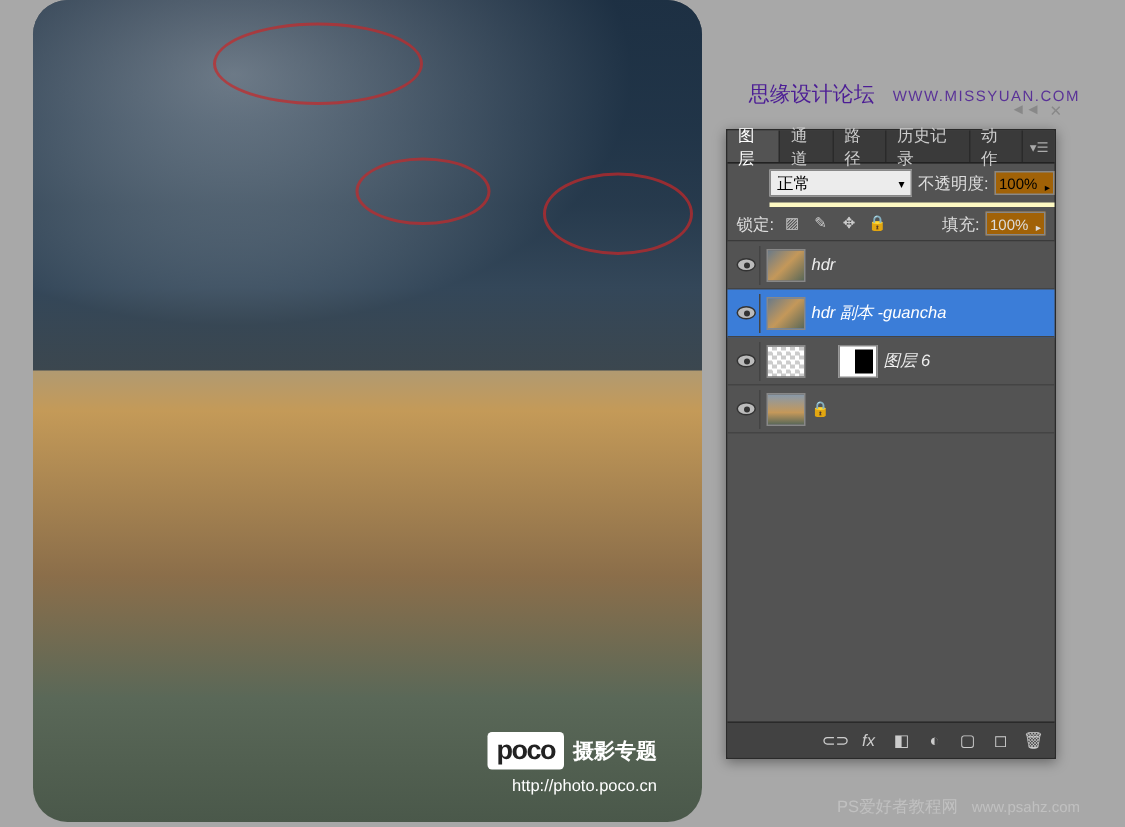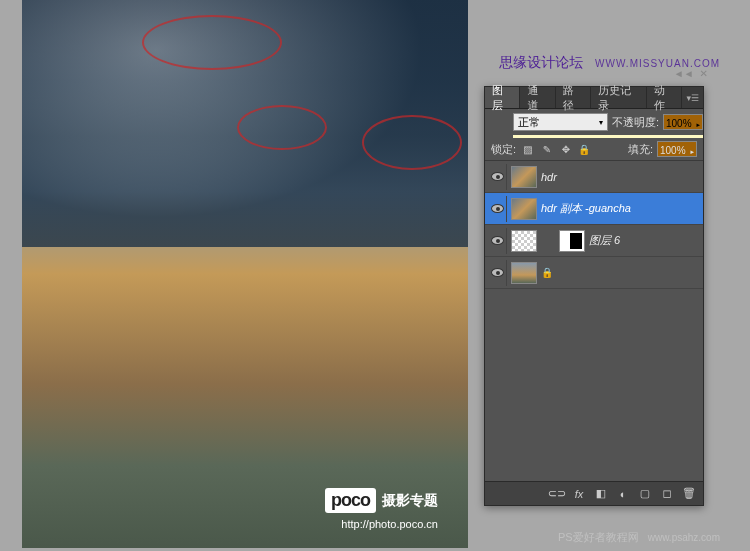--- a/index.html
+++ b/index.html
@@ -1,19 +1,19 @@
 <!DOCTYPE html>
 <html><head>
   <meta charset="utf-8">
   <style>
     * { margin: 0; padding: 0; box-sizing: border-box; font-family: "Microsoft YaHei", Arial, sans-serif; }
     body { width: 750px; height: 551px; background: #a8a8a8; position: relative; overflow: hidden; }
     
     .canvas-area { position: absolute; left: 0; top: 0; width: 468px; height: 551px; background: #a8a8a8; }
-    .photo { position: absolute; left: 22px; top: 0; width: 446px; height: 548px; background: linear-gradient(180deg, #1a2838 0%, #2b3d4e 15%, #4a5b68 25%, #8a9aa5 35%, #c49a58 50%, #8b6e4a 70%, #5a6858 85%, #4a584a 100%); overflow: hidden; }
+    .photo { position: absolute; left: 22px; top: 0; width: 446px; height: 548px; background: linear-gradient(180deg, #1a2838 0%, #2b3d4e 15%, #4a5b68 25%, #8a9aa5 35%, #c49a58 50%, #8b6e4a 70%, #5a6858 85%, #4a584a 100%); overflow: hidden; border-radius: 23px; }
     .sky-overlay { position: absolute; top: 0; left: 0; width: 100%; height: 45%; background: radial-gradient(ellipse at 30% 20%, rgba(180,190,200,0.5) 0%, rgba(30,50,70,0.8) 60%); }
     .ellipse { position: absolute; border: 2px solid rgba(200,40,40,0.7); border-radius: 50%; }
     .e1 { left: 120px; top: 15px; width: 140px; height: 55px; }
     .e2 { left: 215px; top: 105px; width: 90px; height: 45px; }
     .e3 { left: 340px; top: 115px; width: 100px; height: 55px; }
     
     .poco-wm { position: absolute; bottom: 35px; right: 30px; display: flex; align-items: center; gap: 6px; }
     .poco-logo { background: #fff; color: #222; font-weight: bold; font-size: 18px; padding: 2px 6px; border-radius: 3px; letter-spacing: -1px; }
     .poco-text { color: #fff; font-size: 14px; font-weight: bold; }
     .poco-url { position: absolute; bottom: 18px; right: 30px; color: #fff; font-size: 11px; }

